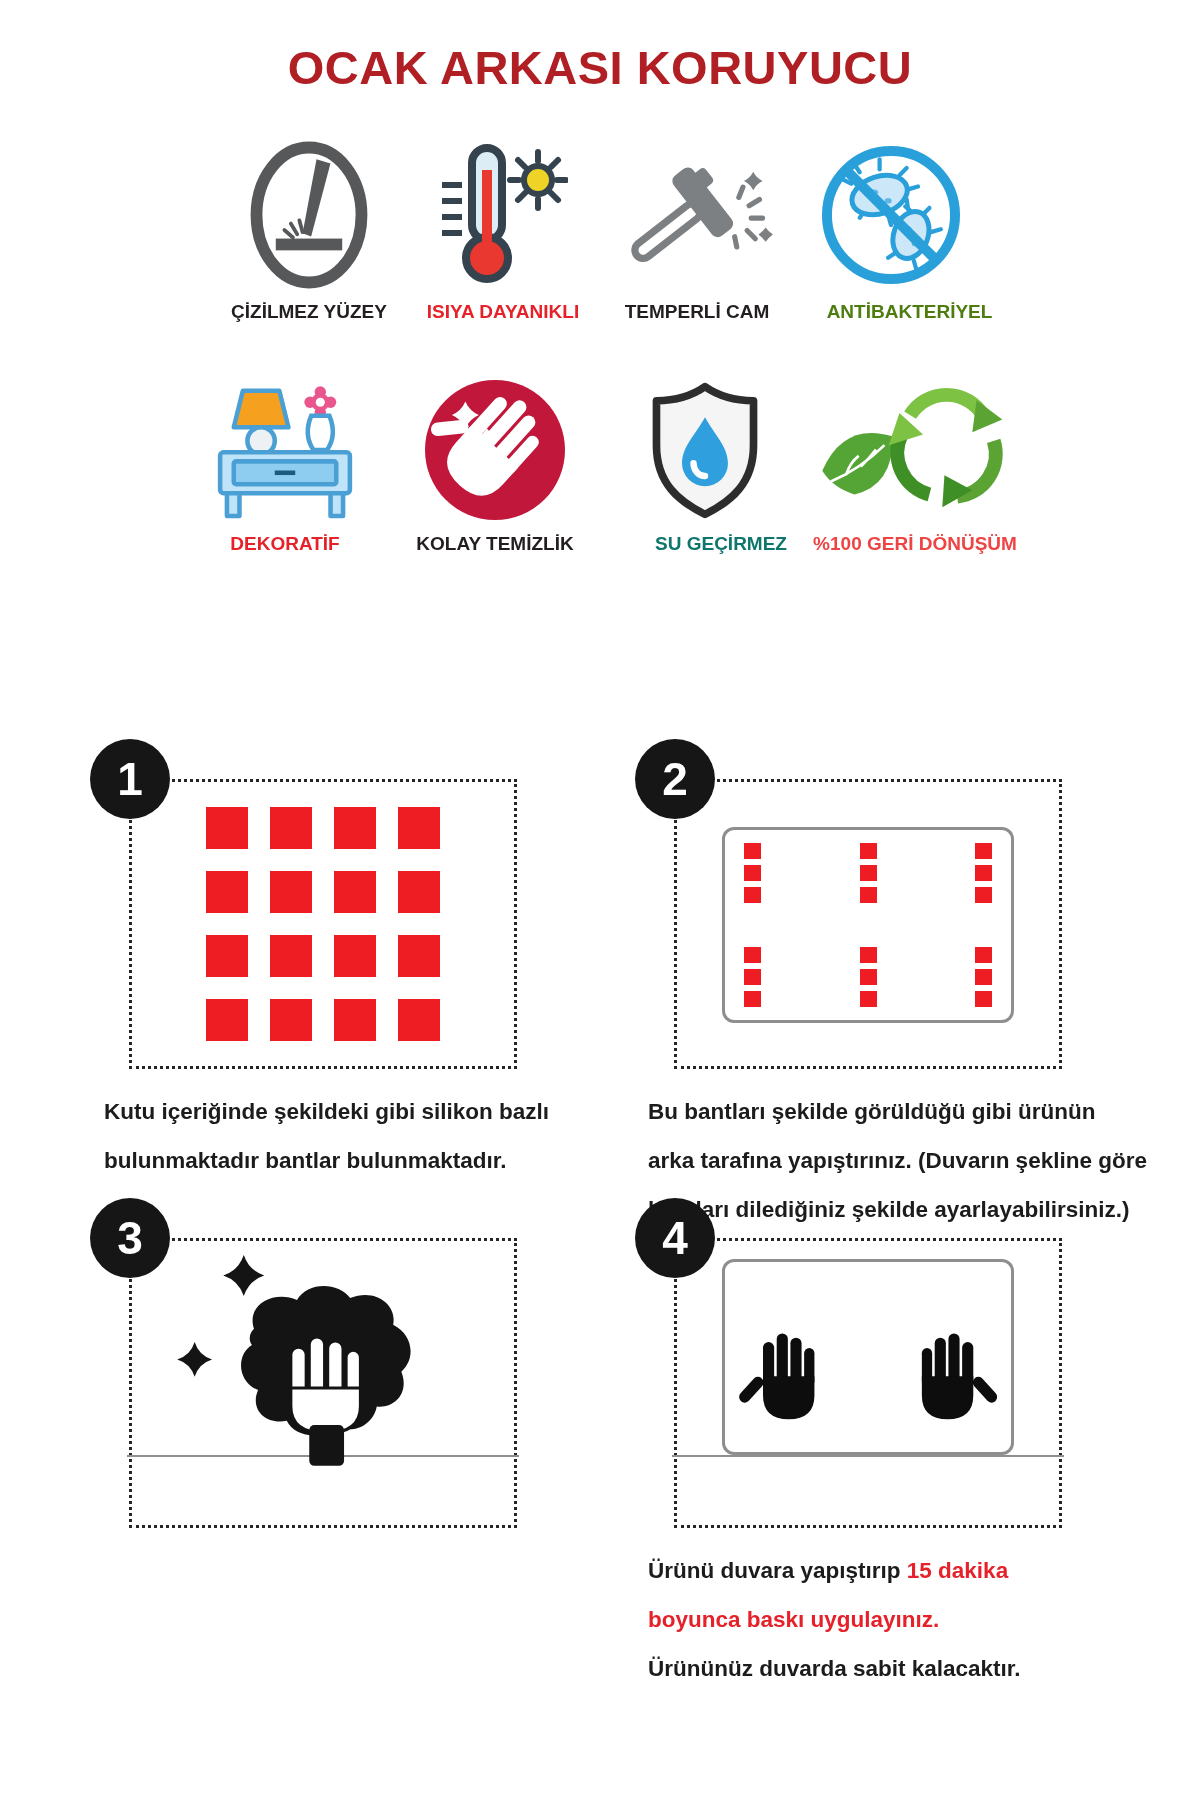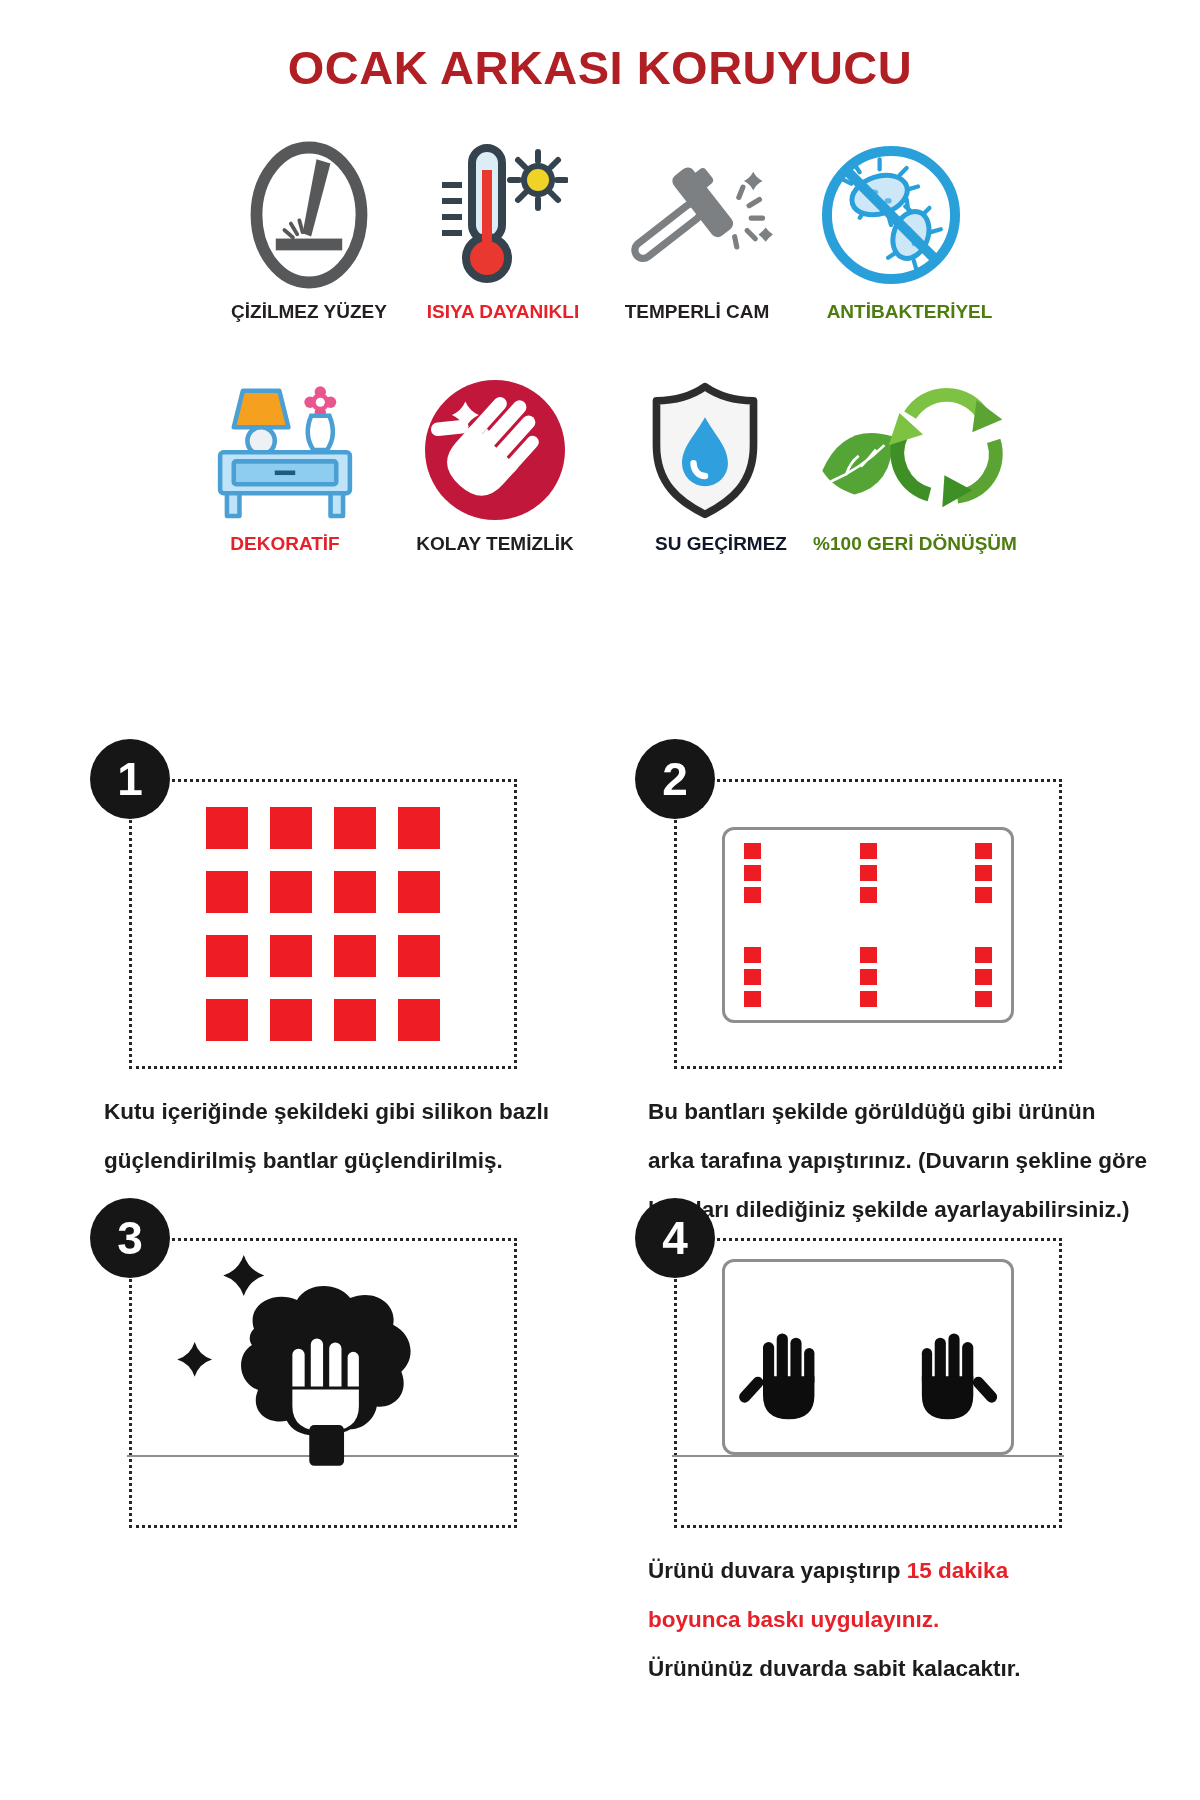--- a/index.html
+++ b/index.html
@@ -200,38 +200,38 @@
       <span class="feat-label" style="color: rgb(35, 31, 32);">KOLAY TEMİZLİK</span>
     </div>
     <div class="feat">
       <span class="icon-box">
         <svg width="128" height="143" viewBox="0 0 100 112">
           <path d="M50 6 C40 13 26 17 12 17 L12 52 C12 82 30 96 50 106 C70 96 88 82 88 52 L88 17 C74 17 60 13 50 6 Z" fill="#f5f5f5" stroke="#2d2d2d" stroke-width="6" stroke-linejoin="round"></path>
           <path d="M50 30 C57 43 68 53 68 66 A18 18 0 0 1 32 66 C32 53 43 43 50 30 Z" fill="#2f9fde"></path>
           <path d="M41 66 a9 10 0 0 0 9 10" stroke="#fff" stroke-width="5" fill="none" stroke-linecap="round"></path>
         </svg>
       </span>
-      <span class="feat-label" style="color: #0f172a; margin-left: 32px;">SU GEÇİRMEZ</span>
+      <span class="feat-label" style="color: #0f766e; margin-left: 32px;">SU GEÇİRMEZ</span>
     </div>
     <div class="feat">
       <span class="icon-box">
         <svg width="195" height="131" viewBox="-60 -6 182 122">
           <path d="M-56 74 Q-36 28 10 42 Q10 88 -26 96 Q-46 90 -56 74 Z" fill="#55a536"></path>
           <path d="M-48 84 Q-20 72 2 50 M-34 78 Q-30 66 -22 60 M-20 70 Q-12 62 -6 54" stroke="#fff" stroke-width="2.5" fill="none"></path>
           <g fill="none" stroke-width="13">
             <path d="M 26 22 A 40 40 0 0 1 94 22" stroke="#7dc242"></path>
             <path d="M 104 46 A 40 40 0 0 1 70 98" stroke="#5ba433"></path>
             <path d="M 44 96 A 40 40 0 0 1 18 40" stroke="#3f8f27"></path>
           </g>
           <path d="M 88 8 L 112 26 L 84 38 Z" fill="#5ba433"></path>
           <path d="M 84 92 L 56 108 L 58 78 Z" fill="#3f8f27"></path>
           <path d="M 6 50 L 16 20 L 38 40 Z" fill="#7dc242"></path>
         </svg>
       </span>
-      <span class="feat-label" style="color: #4d7c0f;">%100 GERİ DÖNÜŞÜM</span>
+      <span class="feat-label" style="color: #ef4444;">%100 GERİ DÖNÜŞÜM</span>
     </div>
   </div>
 
 
   <div class="step" id="step1">
     <div class="badge">
       <span>1</span>
     </div>
     <div class="dotted-box">
       <div class="tape-grid" style="grid-template-columns: repeat(4, 42px);">
@@ -247,21 +247,21 @@
           <div class="tape-square" style="background: rgb(238, 28, 35);"></div>
           <div class="tape-square" style="background: rgb(238, 28, 35);"></div>
           <div class="tape-square" style="background: rgb(238, 28, 35);"></div>
           <div class="tape-square" style="background: rgb(238, 28, 35);"></div>
           <div class="tape-square" style="background: rgb(238, 28, 35);"></div>
           <div class="tape-square" style="background: rgb(238, 28, 35);"></div>
           <div class="tape-square" style="background: rgb(238, 28, 35);"></div>
         </div>
     </div>
     <p class="step-text">Kutu içeriğinde şekildeki gibi silikon bazlı
-güçlendirilmiş bantlar güçlendirilmiş.</p>
+bulunmaktadır bantlar bulunmaktadır.</p>
   </div>
 
   <div class="step" id="step2">
     <div class="badge">
       <span>2</span>
     </div>
     <div class="dotted-box">
       <div class="panel">
         <div class="tape-row">
           <div class="tape-cluster">

